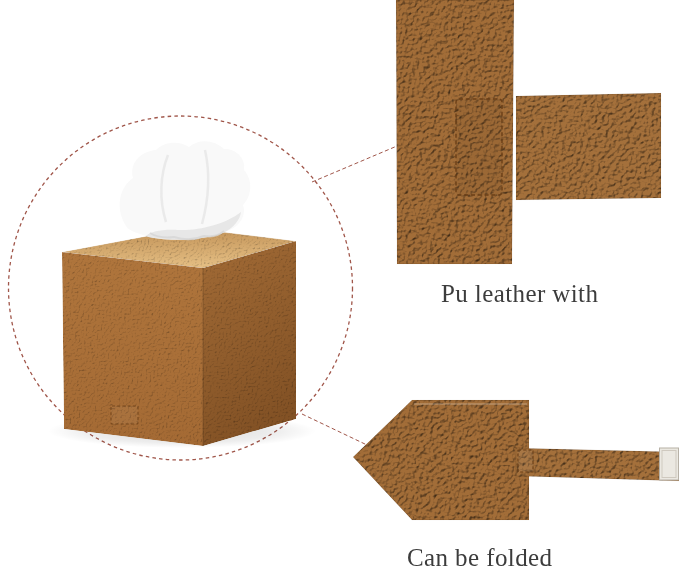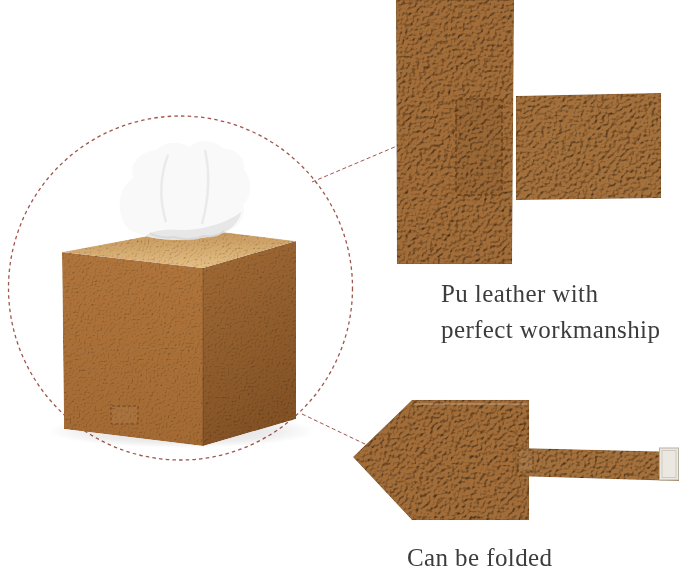--- a/index.html
+++ b/index.html
@@ -106,16 +106,15 @@
       </g>
       <line x1="414" y1="404" x2="527" y2="404" stroke="rgba(255,255,255,0.18)" stroke-width="2"></line>
       <rect x="518" y="450" width="15" height="22" class="stitch-thin" stroke="#6b3f17"></rect>
       <rect x="659.5" y="448" width="19" height="32" class="clasp" fill="#ebe8e1"></rect>
       <rect x="662" y="450.5" width="14" height="27" class="clasp-inner"></rect>
     </g>
   </svg>
 
   <div class="caption cap-workmanship" style="color: rgb(60, 60, 60);">
     <div>Pu leather with</div>
-    <div>perfect workmanship</div>
   </div>
   <div class="caption cap-folded" style="color: rgb(60, 60, 60);">Can be folded</div>
 </div>
 
 </body></html>

